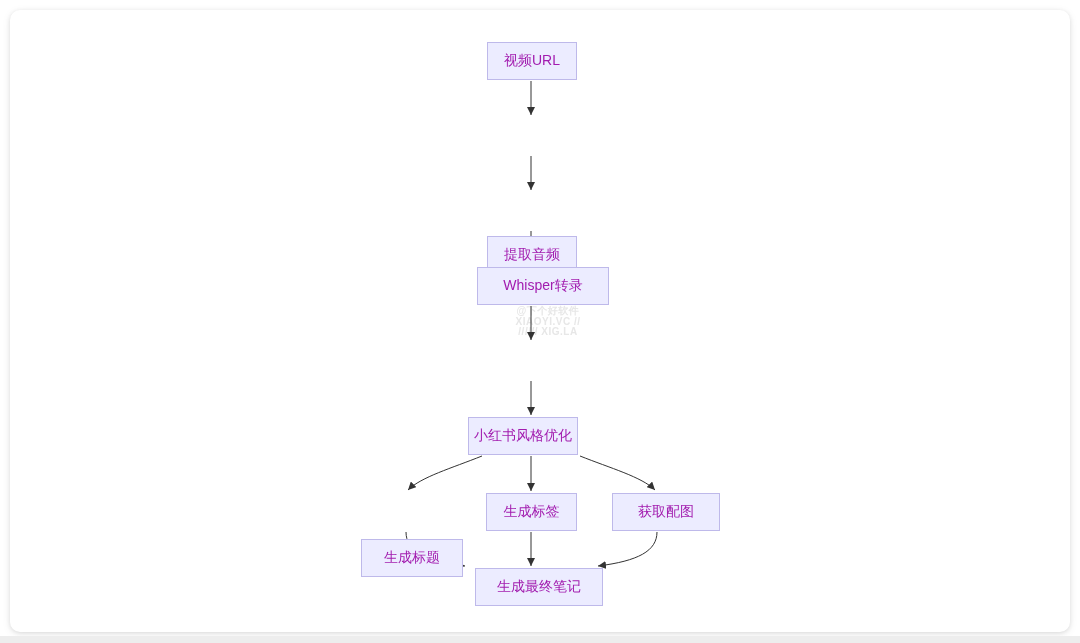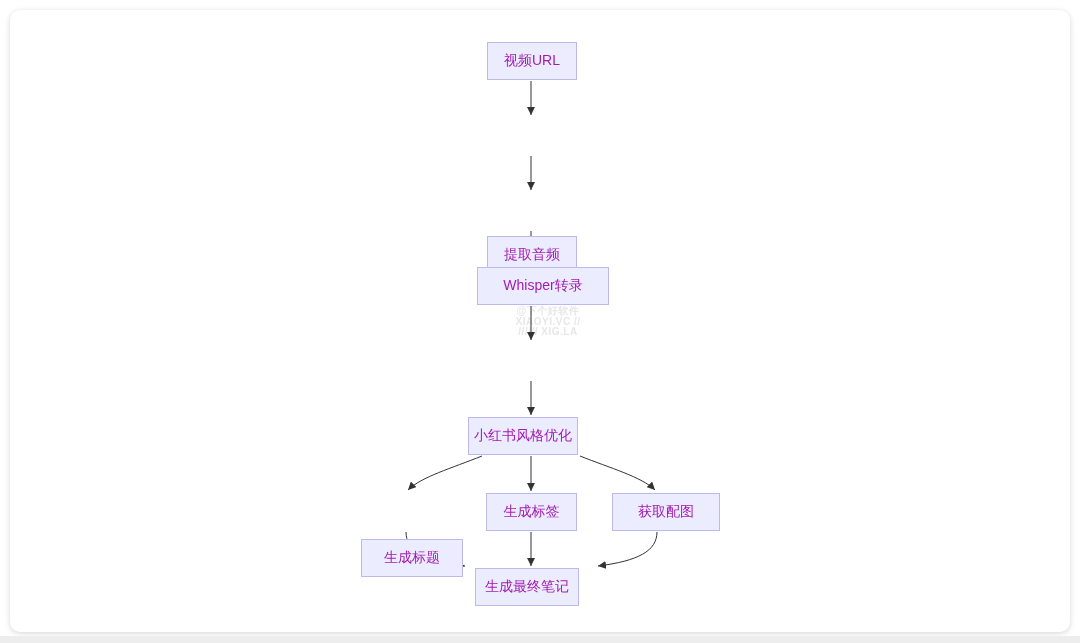--- a/index.html
+++ b/index.html
@@ -108,16 +108,16 @@
     </div>
   <div class="node" style="left:361px; top:493px; width:102px;margin-top:46px;">
       <span>生成标题</span>
     </div>
   <div class="node" style="left:486px; top:493px; width:91px;">
       <span>生成标签</span>
     </div>
   <div class="node" style="left:612px; top:493px; width:108px;">
       <span>获取配图</span>
     </div>
-  <div class="node" style="left:475px; top:568px; width:104px;">
+  <div class="node" style="left:475px; top:568px; width:128px;">
       <span>生成最终笔记</span>
     </div>
 </div>
 
 </body></html>

